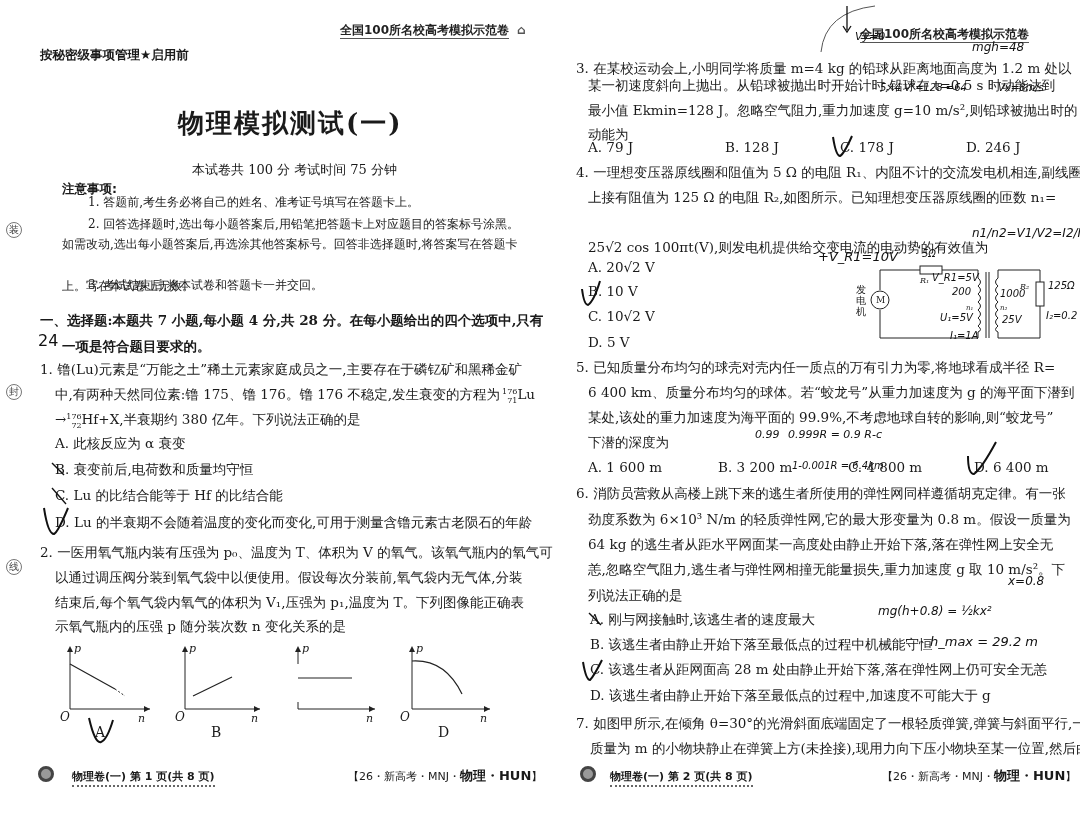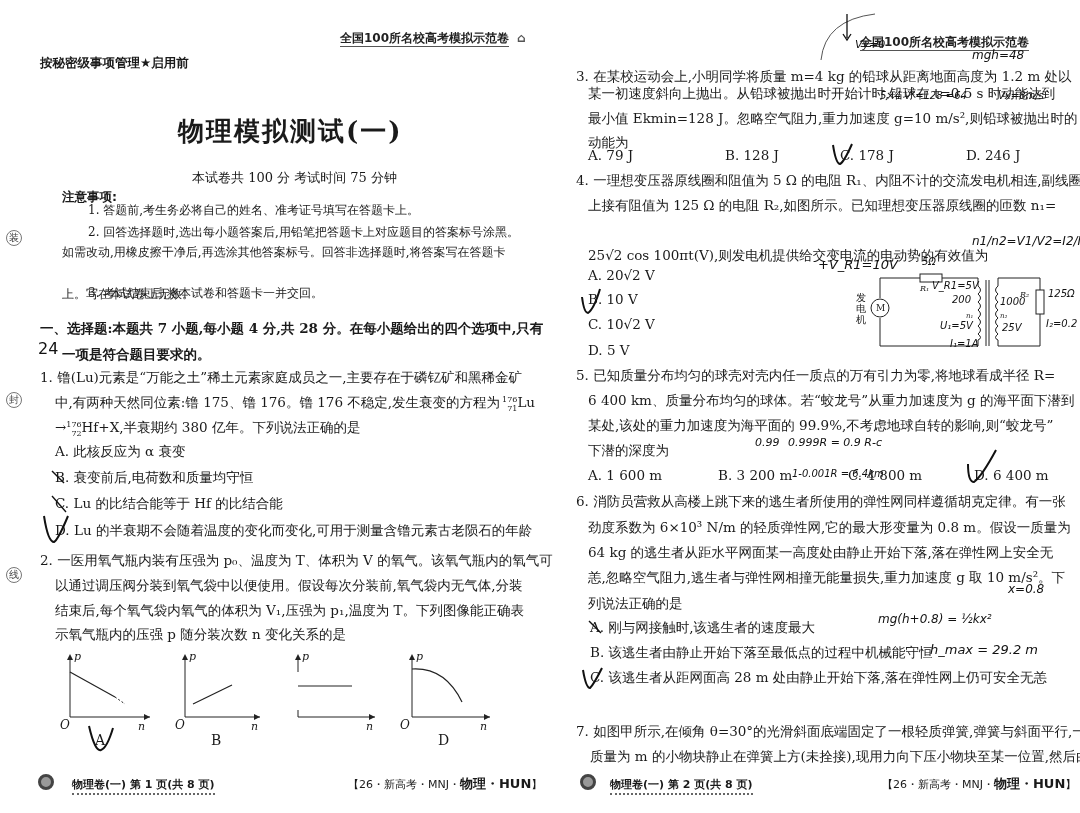--- a/index.html
+++ b/index.html
@@ -1,18 +1,18 @@
 <!DOCTYPE html>
 <html><head>
 <meta charset="utf-8">
 <style>
   * { box-sizing: border-box; margin: 0; padding: 0; }
   html, body { width: 1080px; height: 813px; background: #ffffff; overflow: hidden; }
   body { position: relative; font-family: "DejaVu Serif", "Liberation Serif", serif; color: #1a1a1a; }
-  .page { position: absolute; top: 12px; height: 770px; }
+  .page { position: absolute; top: 4px; height: 770px; }
   #page-left { left: 0; width: 560px; }
   #page-right { left: 560px; width: 520px; }
   .abs { position: absolute; white-space: nowrap; }
   .series-header { font-family: "DejaVu Sans", "Liberation Sans", sans-serif; font-size: 12px; font-weight: bold; color: #222; }
   .series-header .ul { border-bottom: 1px solid #555; padding-bottom: 1px; }
   .series-mark { font-size: 12px; color: #555; margin-left: 8px; }
   .secret { font-family: "DejaVu Sans", "Liberation Sans", sans-serif; font-size: 12.5px; font-weight: bold; }
   .title1 { font-size: 19px; letter-spacing: 1px; }
   .title2 { font-size: 26px; font-weight: bold; letter-spacing: 2px; }
   .meta { font-size: 13px; }
@@ -44,21 +44,21 @@
   <div class="abs secret" style="left:40px; top:43px;">按秘密级事项管理★启用前</div>
 
   <div class="abs title2" style="left:178px; top:102px;">物理模拟测试(一)</div>
 
   <div class="abs meta" style="left:192px; top:157px;">本试卷共 100 分   考试时间 75 分钟</div>
 
   <div class="abs notice-h" style="left:62px; top:177px;">注意事项:</div>
 
   <div class="abs body-s" style="left:88px; top:186px;">1. 答题前,考生务必将自己的姓名、准考证号填写在答题卡上。</div>
   <div class="abs body-s" style="left:88px; top:208px;">2. 回答选择题时,选出每小题答案后,用铅笔把答题卡上对应题目的答案标号涂黑。</div>
-  <div class="abs body-s" style="left:62px; top:228px;">如需改动,用橡皮擦干净后,再选涂其他答案标号。回答非选择题时,将答案写在答题卡</div>
+  <div class="abs body-s" style="left:62px; top:228px;">如需改动,选出每小题答案后,再选涂其他答案标号。回答非选择题时,将答案写在答题卡</div>
   <div class="abs body-s" style="left:62px; top:248px;margin-top:22px;">上。写在本试卷上无效。</div>
   <div class="abs body-s" style="left:88px; top:269px;">3. 考试结束后,将本试卷和答题卡一并交回。</div>
 
   <div class="margin-mark" style="top:218px;">装</div>
   <div class="margin-mark" style="top:380px;">封</div>
   <div class="margin-mark" style="top:555px;">线</div>
 
   <div class="abs body-m bold" style="left:40px; top:303px; font-size:13.5px;">一、选择题:本题共 7 小题,每小题 4 分,共 28 分。在每小题给出的四个选项中,只有</div>
   <div class="abs hand" style="left:38px; top:327px; font-size:16px; font-style:normal;">24</div>
   <div class="abs body-m bold" style="left:62px; top:329px; font-size:13.5px;">一项是符合题目要求的。</div>
@@ -240,20 +240,21 @@
   <div class="abs body-m" style="left:28px; top:502px;">劲度系数为 6×10³ N/m 的轻质弹性网,它的最大形变量为 0.8 m。假设一质量为</div>
   <div class="abs body-m" style="left:28px; top:527px;">64 kg 的逃生者从距水平网面某一高度处由静止开始下落,落在弹性网上安全无</div>
   <div class="abs body-m" style="left:28px; top:552px;">恙,忽略空气阻力,逃生者与弹性网相撞无能量损失,重力加速度 g 取 10 m/s²。下</div>
   <div class="abs body-m" style="left:28px; top:578px;">列说法正确的是</div>
   <div class="abs hand" style="left:448px; top:570px; font-size:12px;">x=0.8</div>
   <div class="abs hand" style="left:318px; top:600px; font-size:12px;">mg(h+0.8) = ½kx²</div>
   <div class="abs hand" style="left:370px; top:630px; font-size:13px;">h_max = 29.2 m</div>
   <div class="abs opt" style="left:30px; top:607px;">A. 刚与网接触时,该逃生者的速度最大</div>
   <div class="abs opt" style="left:30px; top:632px;">B. 该逃生者由静止开始下落至最低点的过程中机械能守恒</div>
   <div class="abs opt" style="left:30px; top:657px;">C. 该逃生者从距网面高 28 m 处由静止开始下落,落在弹性网上仍可安全无恙</div>
+  <div class="abs opt" style="left:30px; top:683px;">D. 该逃生者由静止开始下落至最低点的过程中,加速度不可能大于 g</div>
   <svg class="abs" style="left:20px; top:654px;" width="30" height="26">
       <path d="M3 4 Q6 22 10 22 Q14 18 22 2" stroke="#111" stroke-width="2" fill="none"></path>
     </svg>
   <svg class="abs" style="left:26px; top:606px;" width="20" height="20">
       <path d="M3 3 L15 15" stroke="#111" stroke-width="1.4"></path>
     </svg>
 
   <div class="abs body-m" style="left:16px; top:706px;">7. 如图甲所示,在倾角 θ=30°的光滑斜面底端固定了一根轻质弹簧,弹簧与斜面平行,一</div>
   <div class="abs body-m" style="left:30px; top:731px;">质量为 m 的小物块静止在弹簧上方(未拴接),现用力向下压小物块至某一位置,然后由</div>
 

